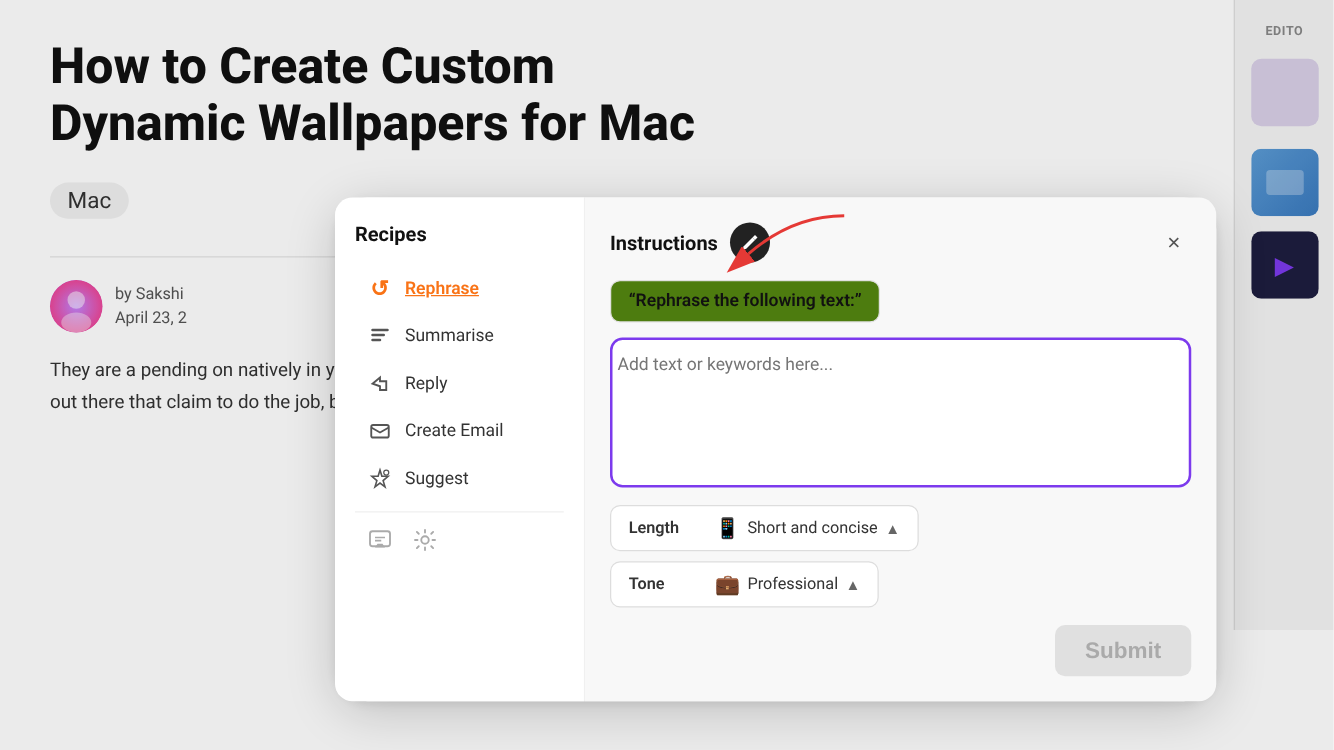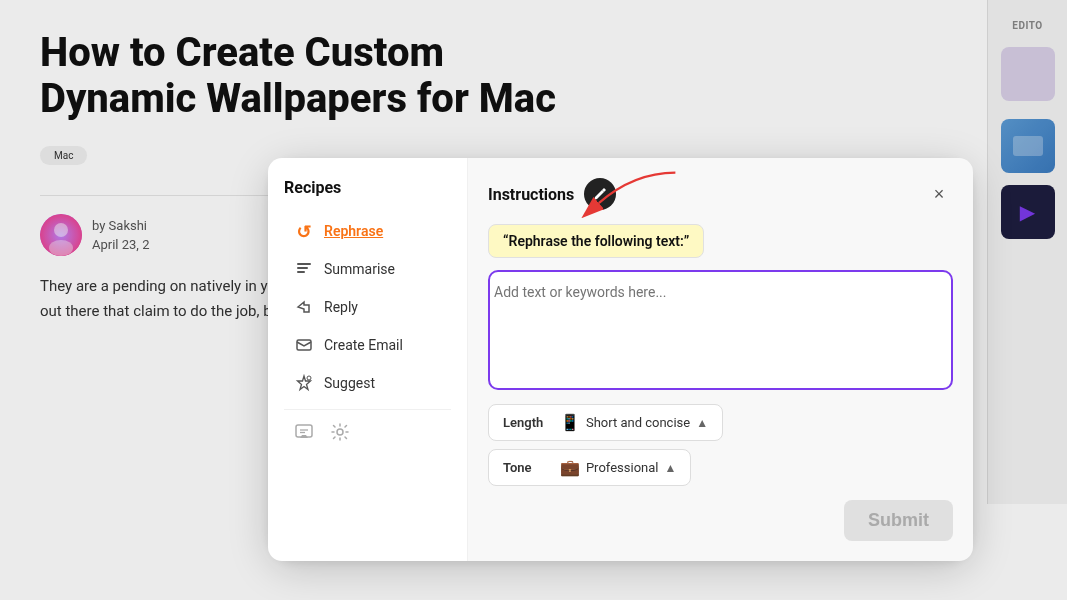--- a/index.html
+++ b/index.html
@@ -27,21 +27,21 @@
       line-height: 1.15;
       margin-bottom: 24px;
       max-width: 560px;
     }
 
     .article-tag {
       display: inline-block;
       background: #f0f0f0;
       border-radius: 20px;
       padding: 4px 14px;
-      font-size: 10px;
+      font-size: 18px;
       color: #333;
       margin-bottom: 18px;
     }
 
     .article-divider {
       border: none;
       border-top: 1px solid #e5e5e5;
       margin-bottom: 18px;
       max-width: 860px;
     }
@@ -264,21 +264,21 @@
       font-size: 18px;
       cursor: pointer;
       color: #555;
       display: flex;
       align-items: center;
       justify-content: center;
     }
 
     .rephrase-prompt {
       display: inline-block;
-      background: #fef9c3;
+      background: #4d7c0f;
       border: 1px solid #e0e0e0;
       border-radius: 8px;
       padding: 8px 14px;
       font-size: 14px;
       font-weight: 600;
       color: #111;
       margin-bottom: 12px;
       align-self: flex-start;
     }
 
@@ -300,21 +300,21 @@
     .controls-row {
       display: flex;
       flex-direction: column;
       gap: 8px;
       margin-bottom: 14px;
     }
 
     .control-pill {
       display: flex;
       align-items: center;
-      gap: 12px;
+      gap: 24px;
       background: #fff;
       border: 1px solid #ddd;
       border-radius: 8px;
       padding: 8px 14px;
       cursor: pointer;
       align-self: flex-start;
     }
 
     .control-label {
       font-size: 13px;

